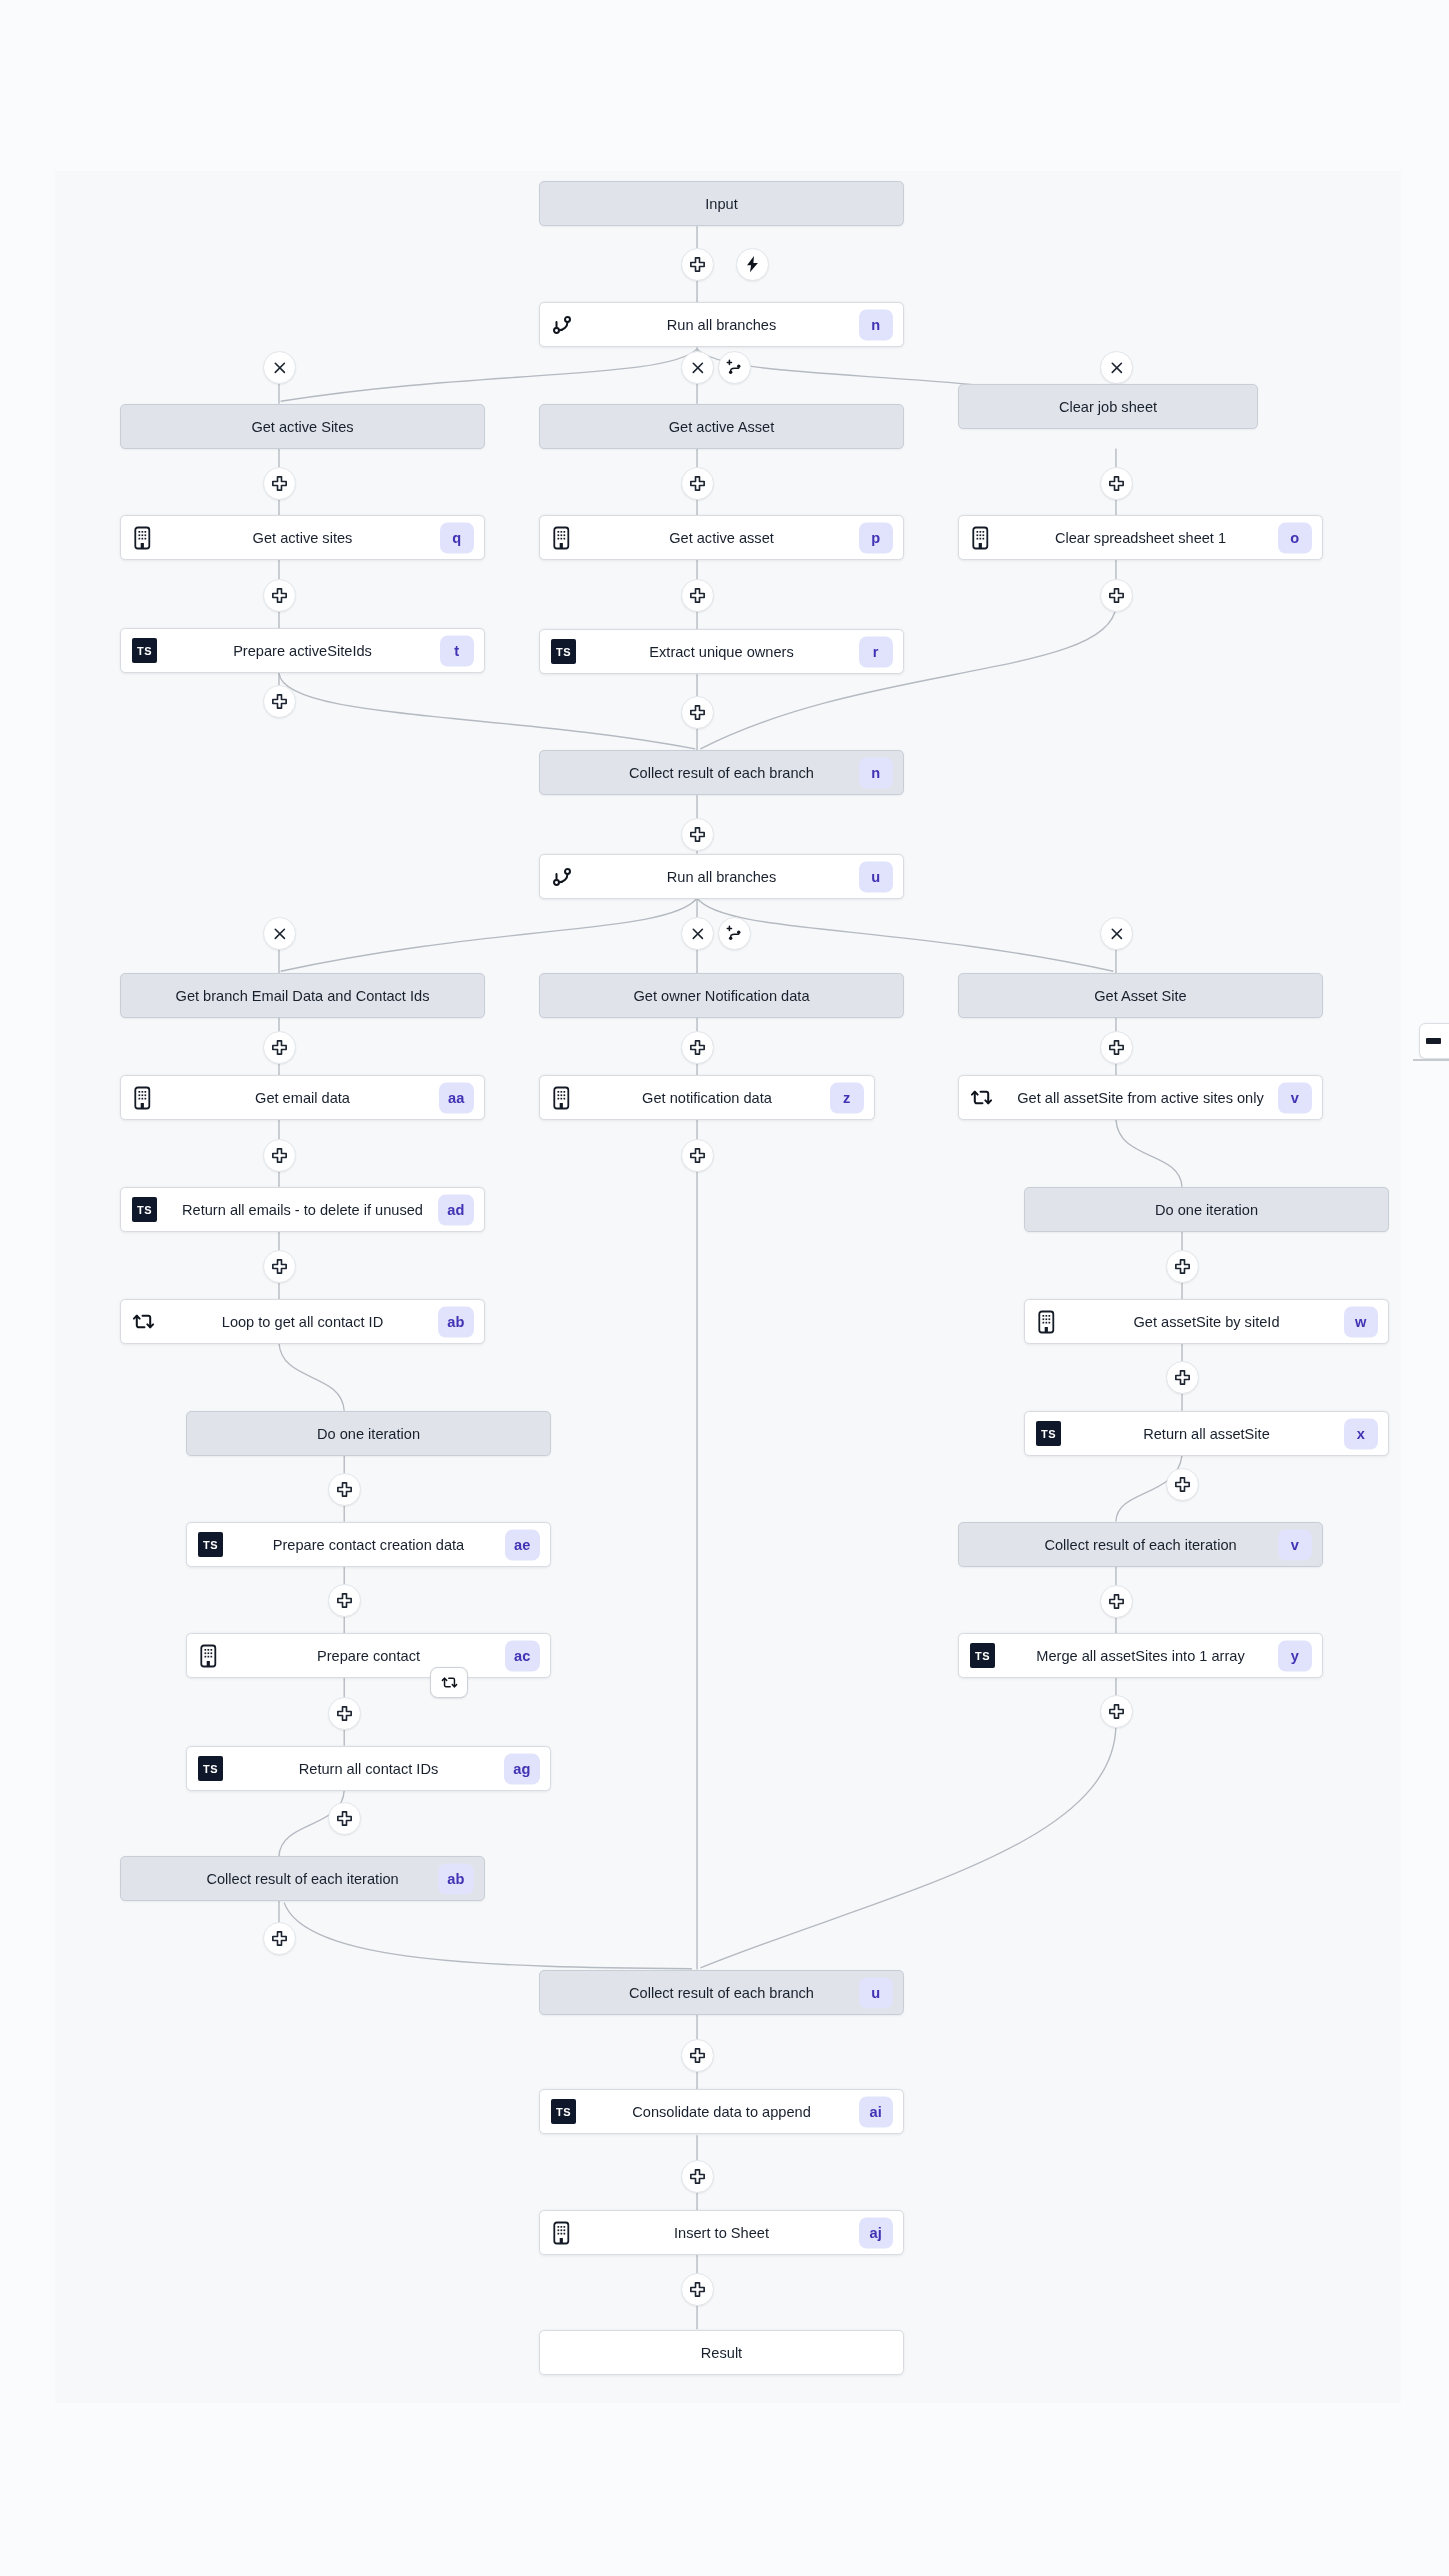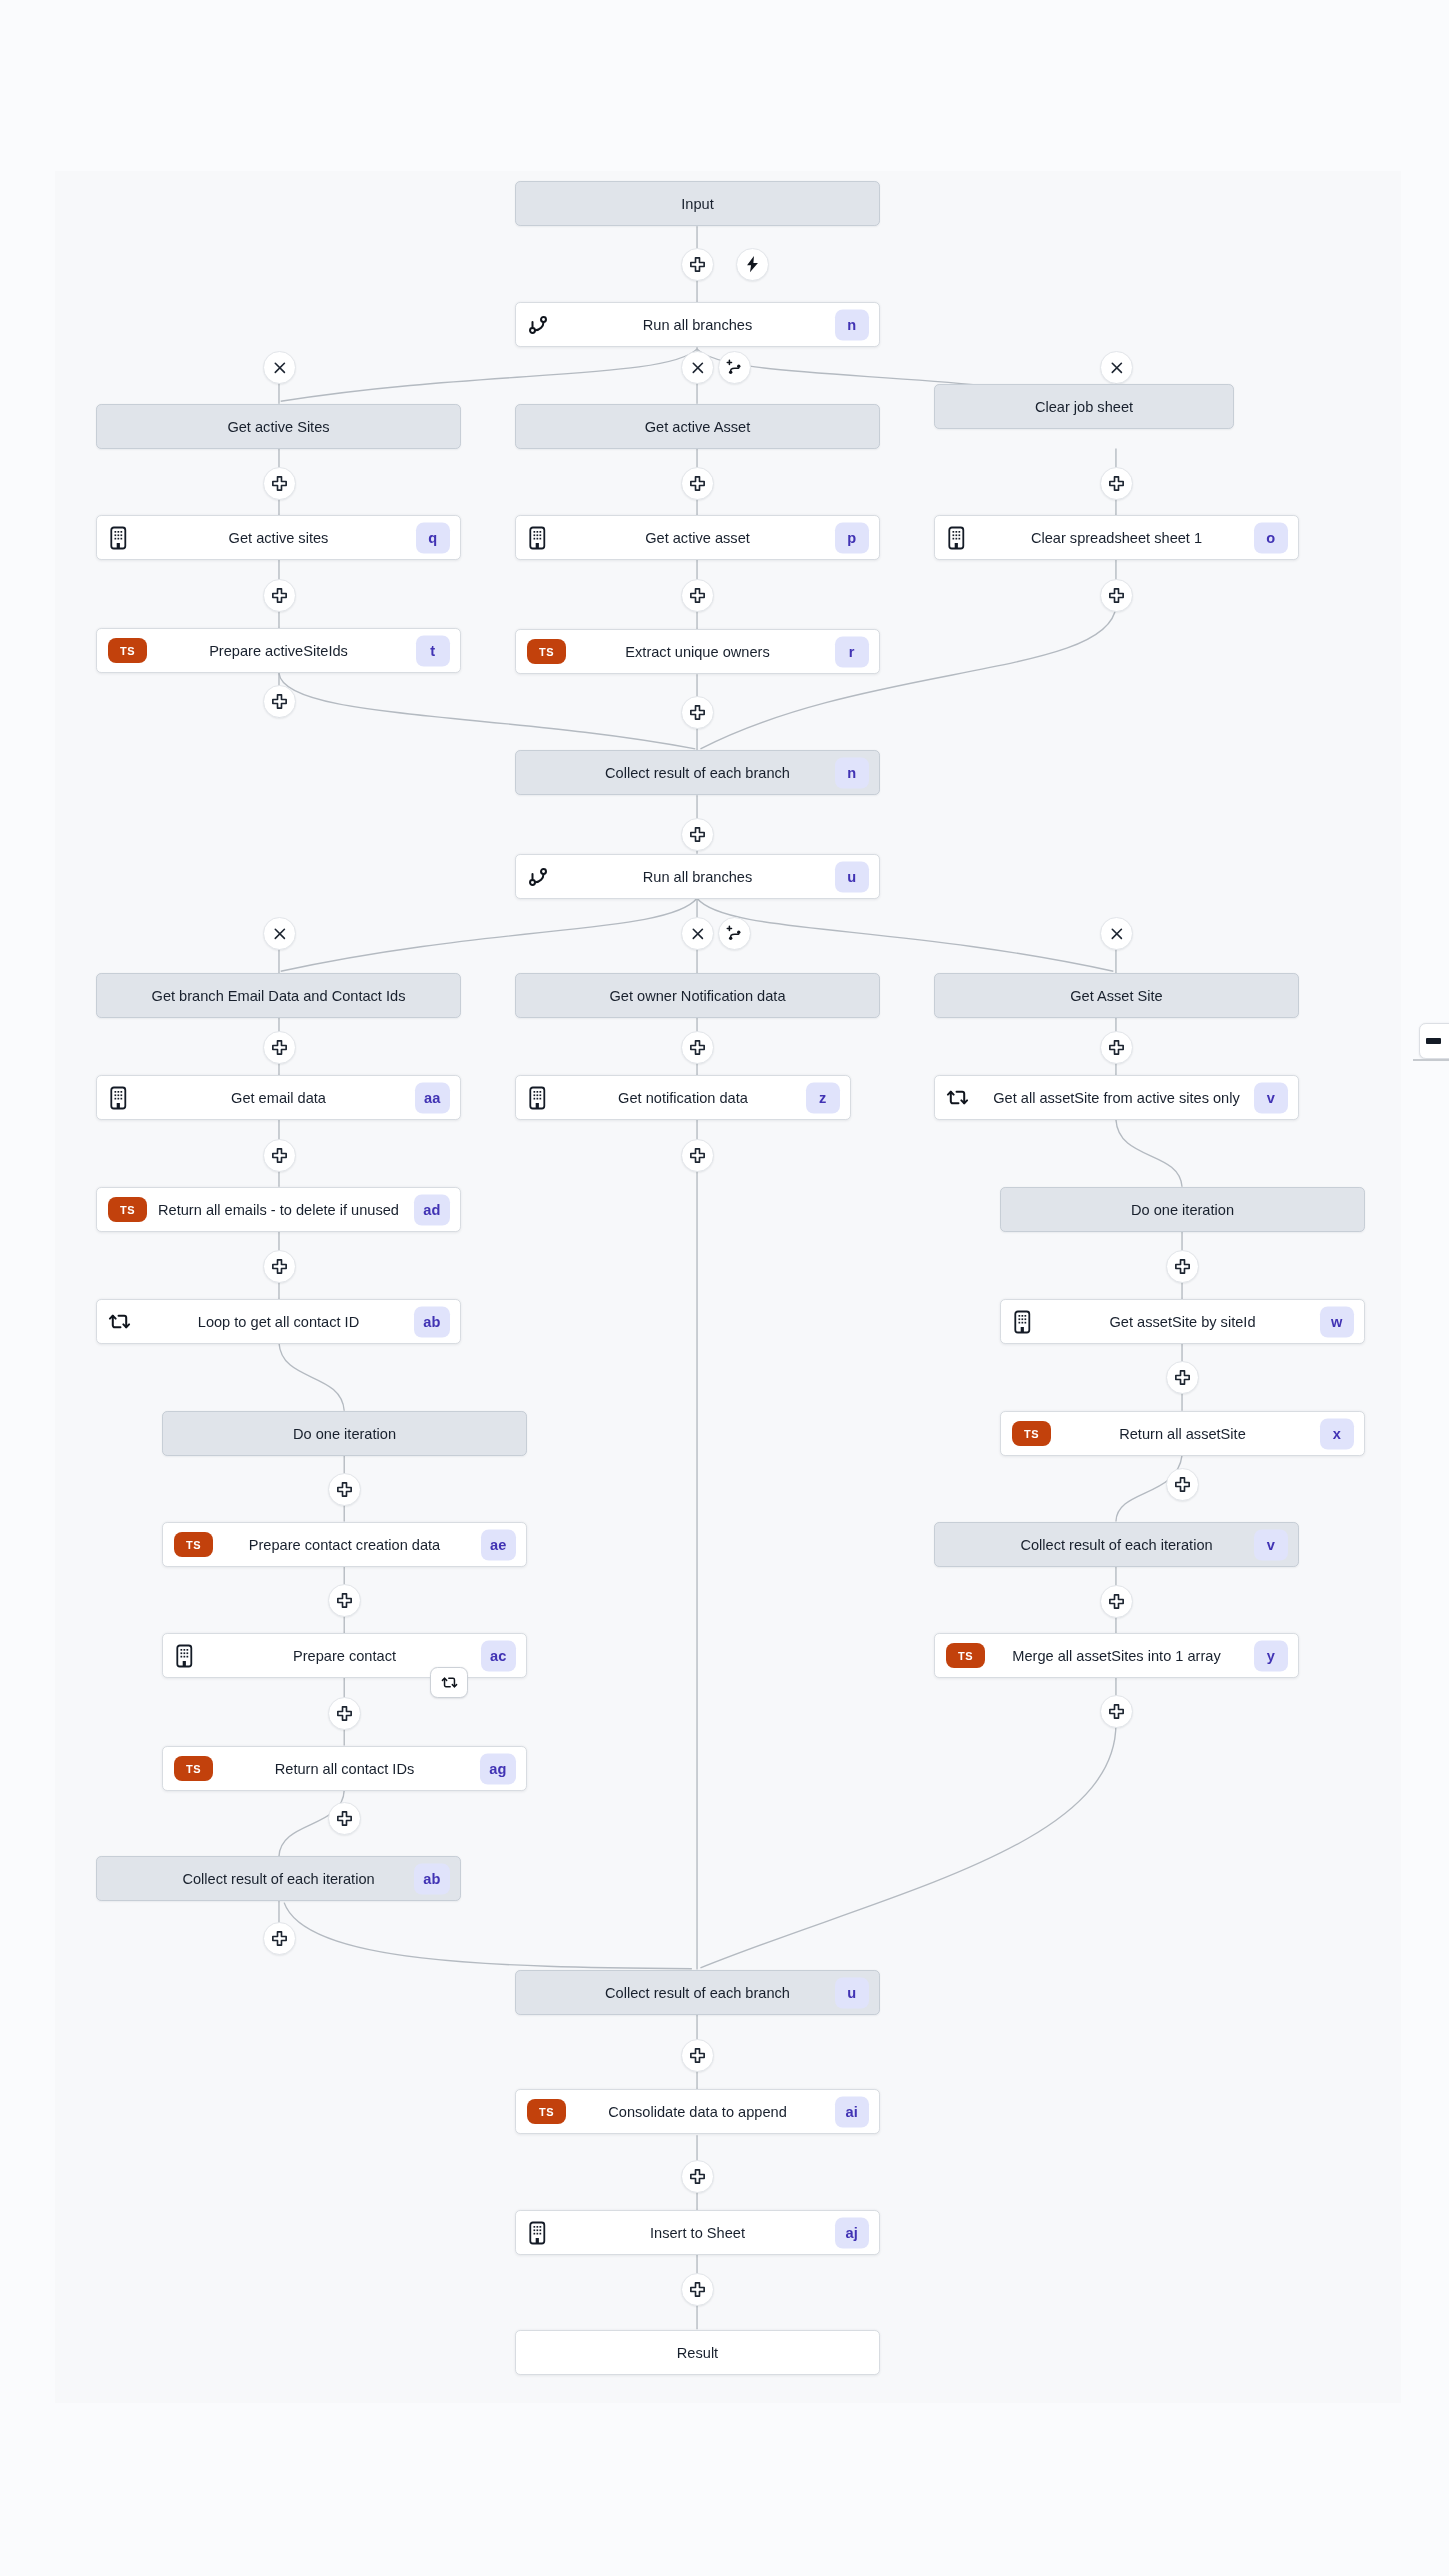--- a/index.html
+++ b/index.html
@@ -9,32 +9,32 @@
     font-family:"Liberation Sans", sans-serif;
   }
   .canvas{
     position:absolute;left:55px;top:171px;width:1346px;height:2232px;
     background:#f7f8fa;
   }
   svg.connectors{position:absolute;left:0;top:0;pointer-events:none;}
   svg.connectors path{fill:none;stroke:#b4bac1;stroke-width:1.6px;}
   .node{
     position:absolute;height:45px;border-radius:5.2px;box-sizing:border-box;
-    display:flex;align-items:center;font-size:14.6px;color:#18202d;
+    display:flex;align-items:center;font-size:14.6px;color:#18202d;margin-left:24px;
   }
   .node .label{
     position:absolute;left:38px;right:38px;text-align:center;
     white-space:nowrap;overflow:hidden;
   }
   .node .label.full{left:6.9px;right:6.9px;}
   .node.white{background:#ffffff;border:0.9px solid #d8dce1;box-shadow:0 0.9px 2.6px rgba(22,32,50,0.08);}
   .node.gray{background:#e0e4ea;border:0.9px solid #c7ced6;box-shadow:0 0.9px 1.7px rgba(22,32,50,0.06);}
   .icon-left{position:absolute;left:11px;display:flex;align-items:center;}
   .ts-icon{
-    width:39px;height:25px;border-radius:8px;background:#c2410c;color:#ffffff;
+    width:25px;height:25px;border-radius:2px;background:#0f172a;color:#ffffff;
     font-weight:bold;font-size:11px;display:flex;align-items:center;justify-content:center;
     letter-spacing:0.4px;
   }
   .badge{
     position:absolute;right:10.3px;top:50%;transform:translateY(-50%);
     background:#e0e3fb;color:#4133b4;font-weight:bold;font-size:14.6px;
     height:31px;min-width:34px;padding:0 9.4px;border-radius:7.7px;
     display:flex;align-items:center;justify-content:center;box-sizing:border-box;
   }
   .circle{

